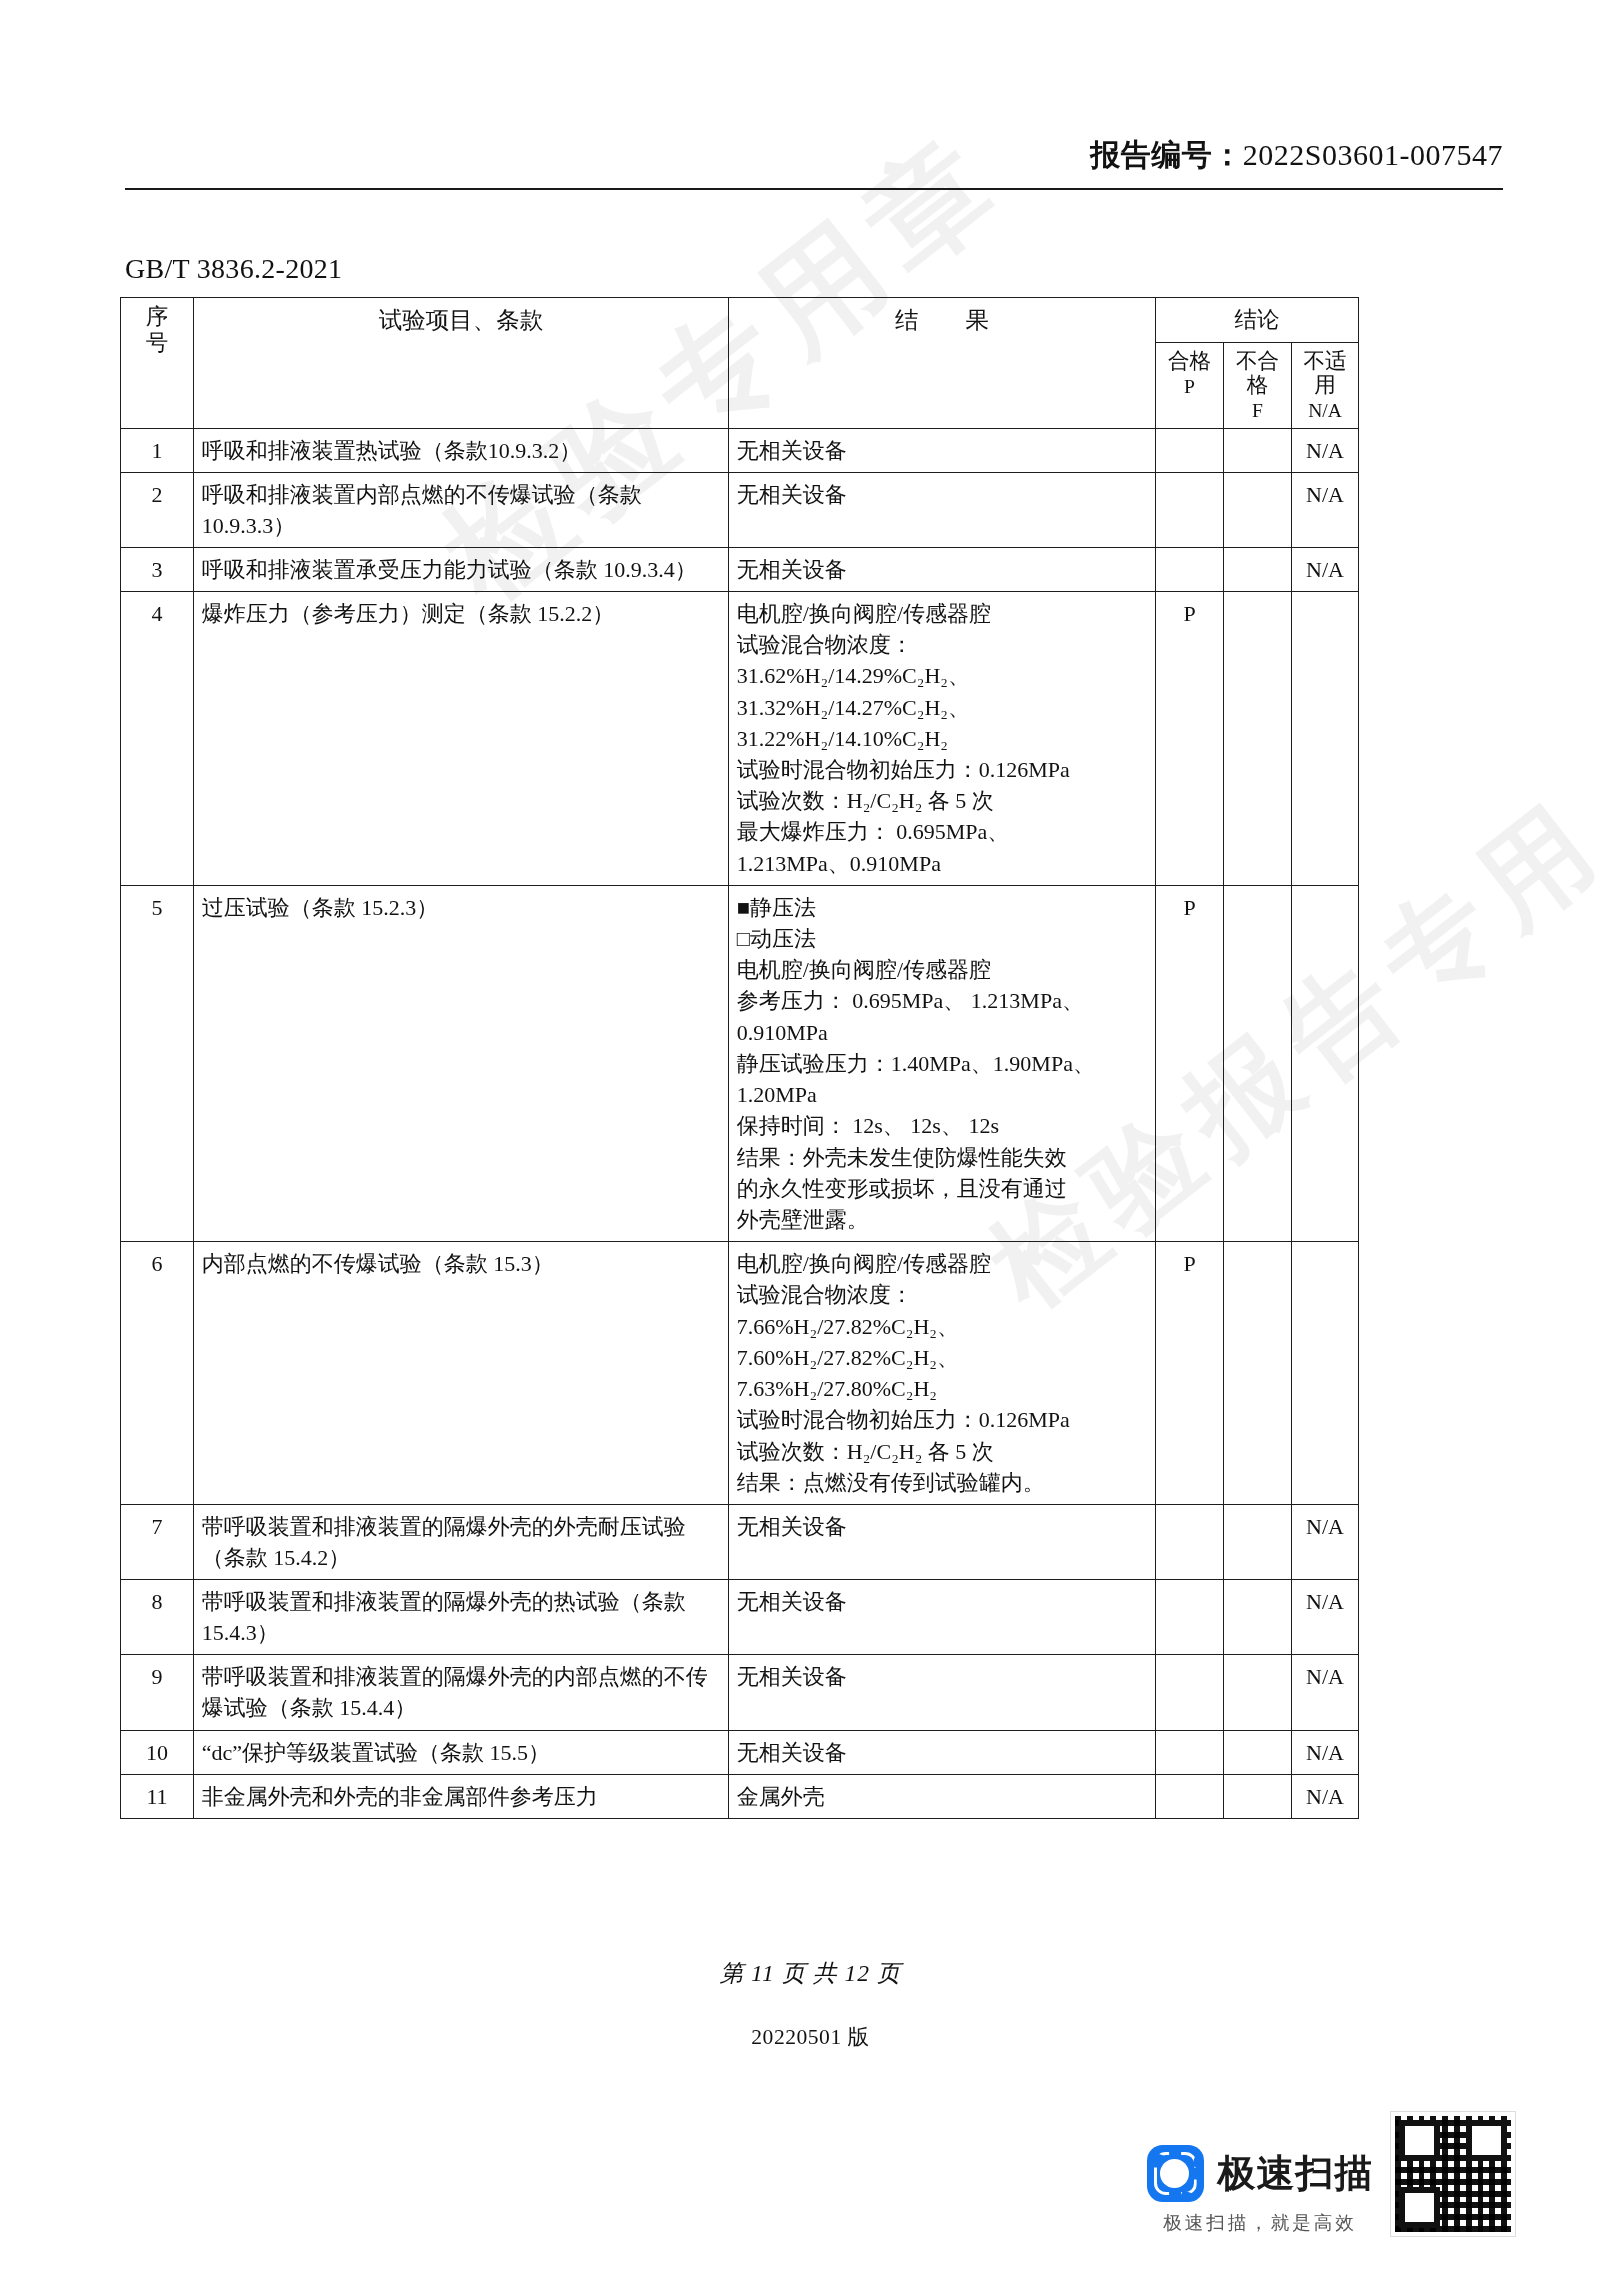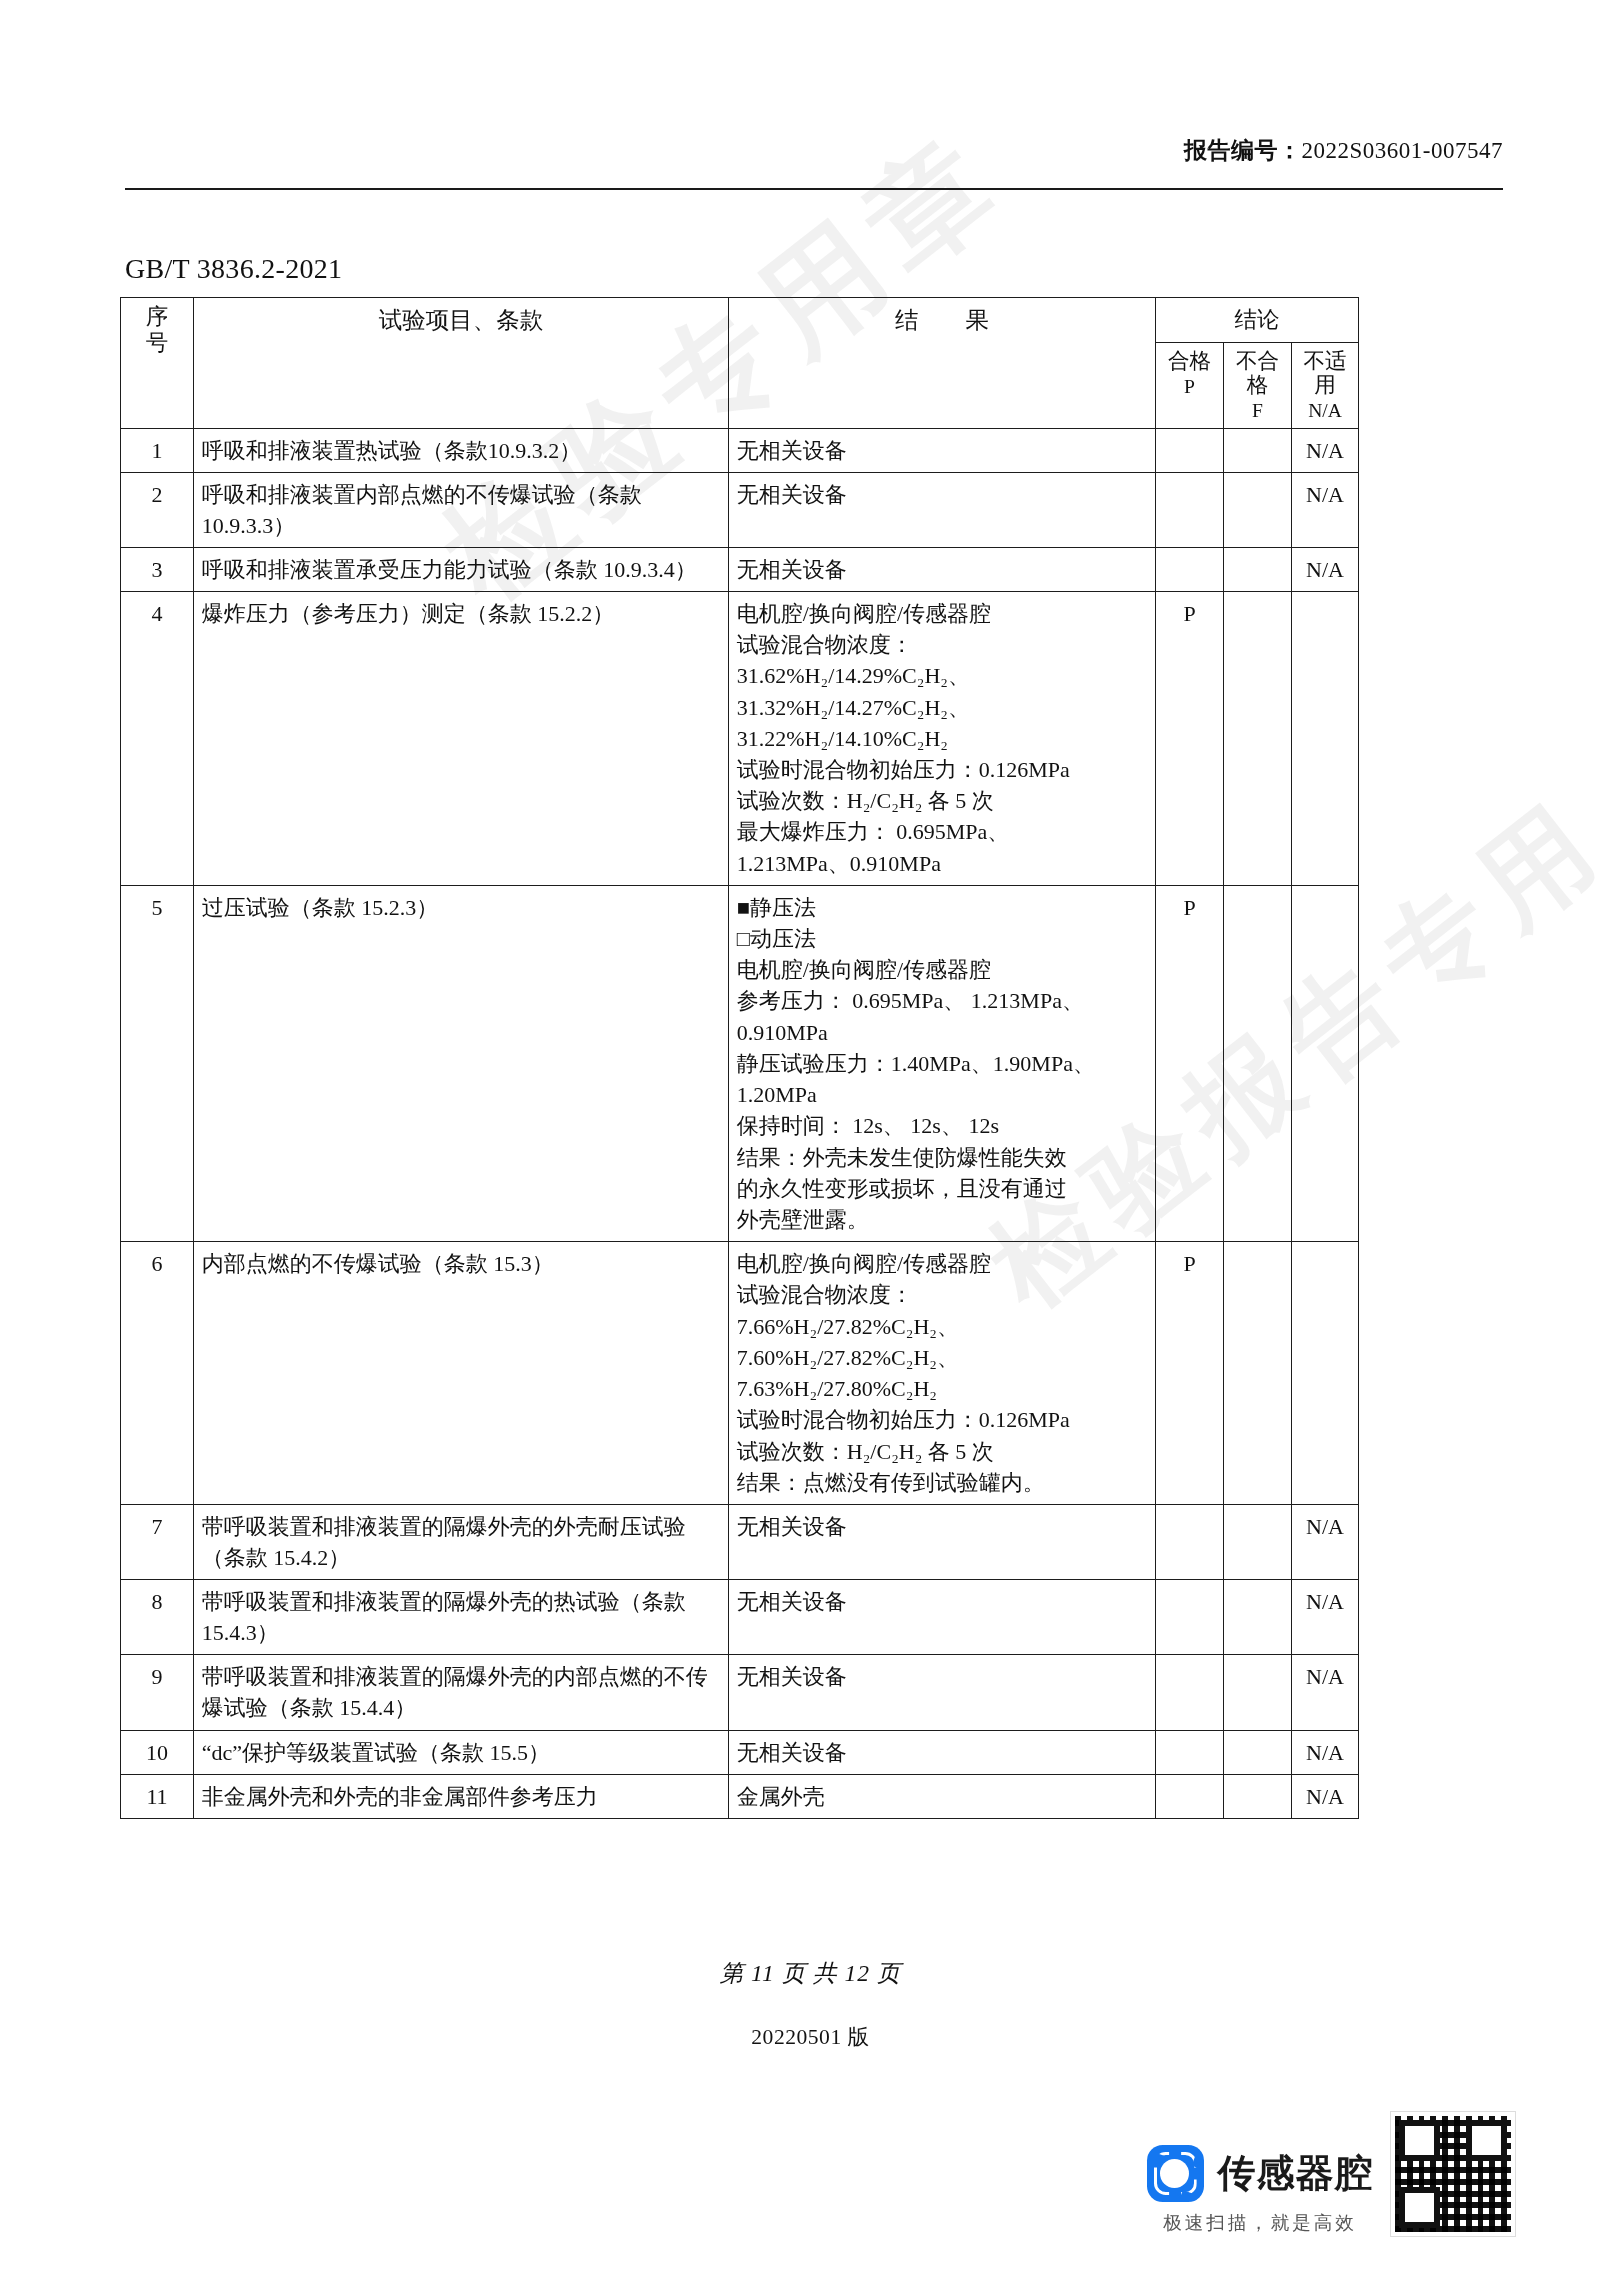--- a/index.html
+++ b/index.html
@@ -17,21 +17,21 @@
     color: #121212;
     overflow: hidden;
     box-sizing: border-box;
   }
 
   
   .report-no {
     position: absolute;
     top: 135px;
     right: 118px;
-    font-size: 23px;
+    font-size: 30px;
     letter-spacing: 0.5px;
     white-space: nowrap;
   }
   .report-no .label { font-weight: 700; }
   .header-rule {
     position: absolute;
     top: 188px;
     left: 125px;
     right: 118px;
     border-top: 2px solid #1a1a1a;
@@ -407,21 +407,21 @@
     </table>
   </div>
 
   <div class="footer-page">第 11 页  共 12 页</div>
   <div class="footer-ver">20220501 版</div>
 
   <div class="brand">
     <div class="brand-left">
       <div class="brand-row">
         <div class="brand-mark"></div>
-        <div class="brand-name">传感器腔</div>
+        <div class="brand-name">极速扫描</div>
       </div>
       <div class="brand-slogan">极速扫描，就是高效</div>
     </div>
     <div class="qr">
         <div class="qr-b"></div>
       </div>
   </div>
 
 </div>
 

